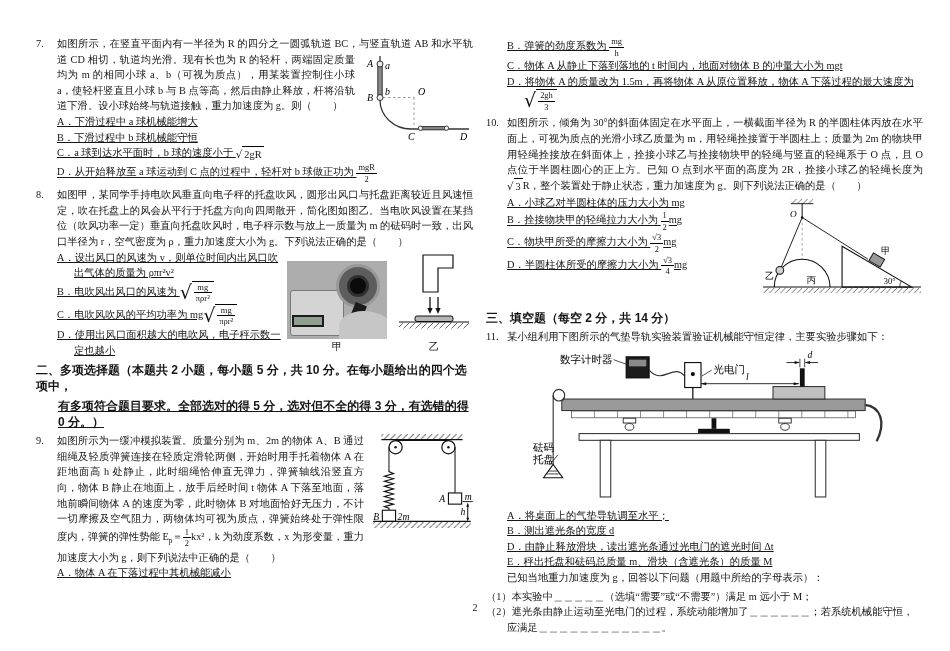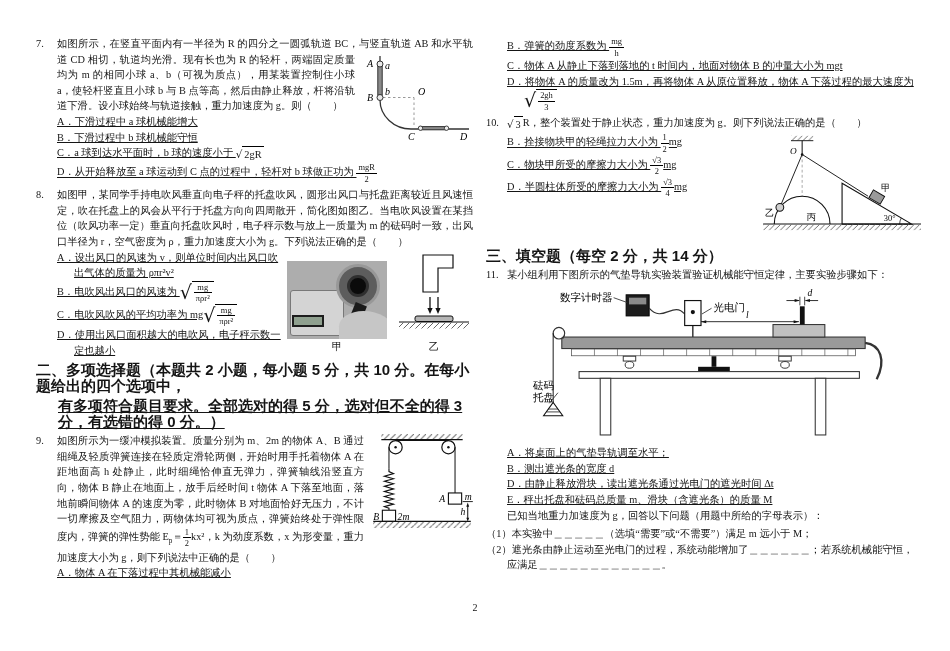--- a/index.html
+++ b/index.html
@@ -8,21 +8,21 @@
        font-size:10.3px;line-height:15.6px;}
   .page{position:relative;width:950px;height:651px;}
   .cols{display:flex;gap:13px;padding:36px 27px 0 36px;}
   .col{width:437px;}
   .q{position:relative;padding-left:21px;margin-bottom:3px;text-align:justify;}
   .q::after{content:"";display:block;clear:both;}
   .qnum{position:absolute;left:0;top:0;}
   .stem{text-align:justify;}
   .opt{padding-left:17px;text-indent:-17px;text-align:left;text-decoration:underline;}
   .sec{font-family:"Liberation Sans","DejaVu Sans",sans-serif;font-weight:bold;
-       font-size:15px;line-height:16px;margin:4px 0 3px 0;}
+       font-size:12px;line-height:16px;margin:4px 0 3px 0;}
   .sec-indent{padding-left:22px;text-decoration:underline;}
   
   .fr{display:inline-block;vertical-align:middle;text-align:center;
       font-size:0.82em;line-height:1.25;text-indent:0;}
   .fr .n{display:block;border-bottom:1px solid #000;padding:0 2px;}
   .fr .d{display:block;padding:0 2px;}
   .sq{display:inline-flex;align-items:center;vertical-align:middle;text-indent:0;}
   .sq .rad{line-height:0.8;font-family:"DejaVu Sans",sans-serif;}
   .sq .rc{border-top:1px solid #000;padding:0 2px;}
   .sq.big .rad{font-size:1.85em;}
@@ -204,21 +204,21 @@
         <div class="opt">C．物体 A 从静止下落到落地的 t 时间内，地面对物体 B 的冲量大小为 mgt</div>
         <div class="opt"><span>D．将物体 A 的质量改为 1.5m，再将物体 A 从原位置释放，物体 A 下落过程的最大速度为 </span><span class="sq big">
               <span class="rad">√</span>
               <span class="rc"><span class="fr"><span class="n">2gh</span><span class="d">3</span></span></span>
             </span></div>
       </div>
 
       <div class="q">
         <span class="qnum">10.</span>
         <div class="stem">
-          <span class="sq">
+          <span>如图所示，倾角为 30°的斜面体固定在水平面上，一横截面半径为 R 的半圆柱体丙放在水平面上，可视为质点的光滑小球乙质量为 m，用轻绳拴接置于半圆柱上；质量为 2m 的物块甲用轻绳拴接放在斜面体上，拴接小球乙与拴接物块甲的轻绳与竖直的轻绳系于 O 点，且 O 点位于半圆柱圆心的正上方。已知 O 点到水平面的高度为 2R，拴接小球乙的轻绳长度为 </span><span class="sq">
               <span class="rad">√</span>
               <span class="rc">3</span>
             </span><span>R</span><span>，整个装置处于静止状态，重力加速度为 g。则下列说法正确的是（　　）</span>
         </div>
         <div>
           <span class="fig fig-q10">
             <svg width="186" height="104" viewBox="0 0 200 112">
               <defs>
                   <pattern id="h10" width="6" height="6" patternUnits="userSpaceOnUse">
                     <path d="M0,6 L6,0" stroke="#666" stroke-width="1"></path>
@@ -240,20 +240,21 @@
               <path d="M175,97 A13,13 0 0 1 176.8,90.4" fill="none" stroke="#111" stroke-width="0.8"></path>
               <line x1="28" y1="97" x2="198" y2="97" stroke="#111" stroke-width="1.1"></line>
               <rect x="28" y="97.5" width="170" height="6" fill="url(#h10)"></rect>
               <text x="57" y="21" font-size="10" font-style="italic">O</text>
               <text x="30" y="88" font-size="10">乙</text>
               <text x="75" y="93" font-size="10">丙</text>
               <text x="155" y="61" font-size="10">甲</text>
               <text x="158" y="94" font-size="9">30°</text>
             </svg>
           </span>
+          <div class="opt">A．小球乙对半圆柱体的压力大小为 mg</div>
           <div class="opt"><span>B．拴接物块甲的轻绳拉力大小为 </span><span class="fr"><span class="n">1</span><span class="d">2</span></span><span>mg</span></div>
           <div class="opt"><span>C．物块甲所受的摩擦力大小为 </span><span class="fr"><span class="n">√3</span><span class="d">2</span></span><span>mg</span></div>
           <div class="opt"><span>D．半圆柱体所受的摩擦力大小为 </span><span class="fr"><span class="n">√3</span><span class="d">4</span></span><span>mg</span></div>
         </div>
       </div>
 
       <div class="sec">三、填空题（每空 2 分，共 14 分）</div>
 
       <div class="q">
         <span class="qnum">11.</span>

